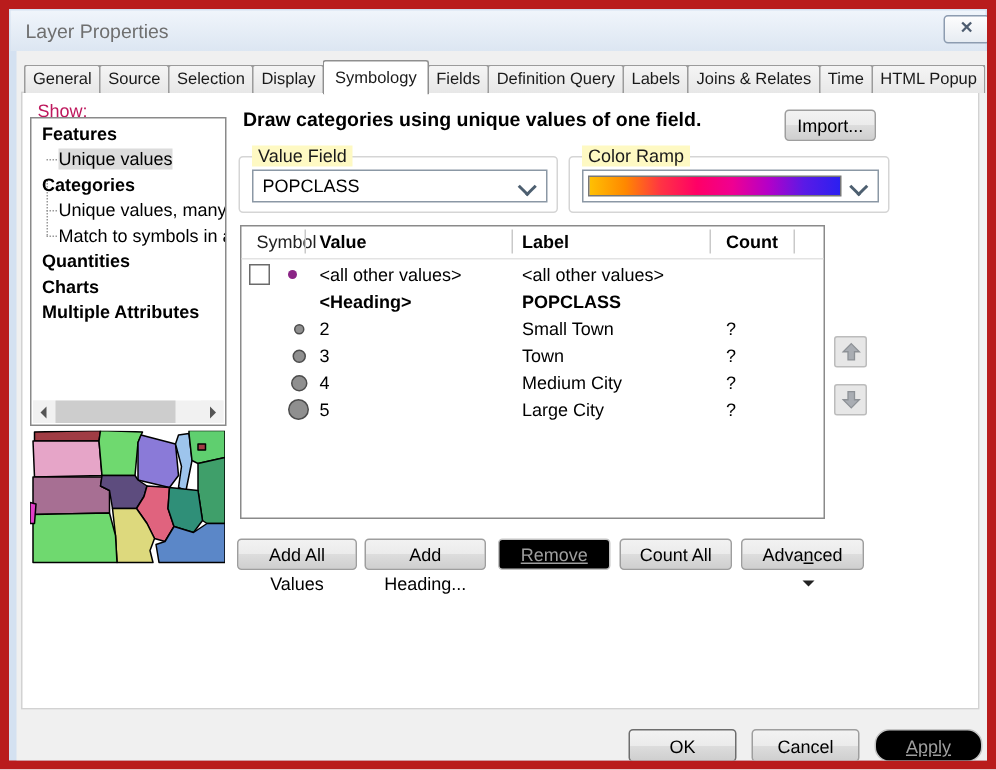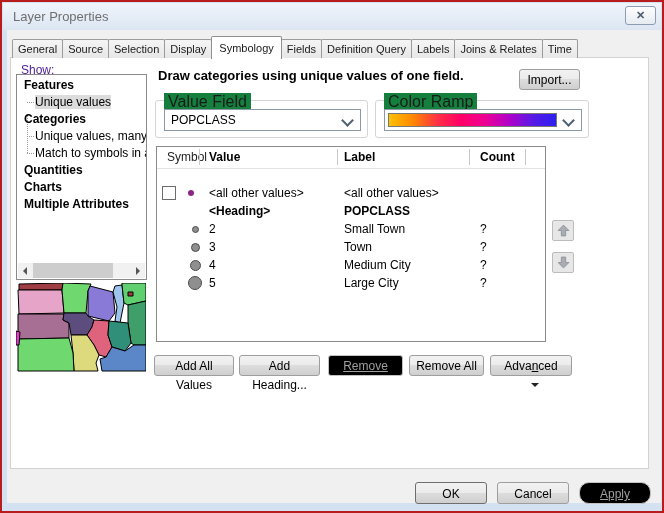--- a/index.html
+++ b/index.html
@@ -1,28 +1,28 @@
 <!DOCTYPE html>
 <html><head>
 <meta charset="utf-8">
 <style>
   html,body{margin:0;padding:0;background:#fff;font-family:"Liberation Sans",sans-serif;}
-  .dialog{position:relative;width:664px;height:513px;background:#d4e1f1;border:2px solid #b91c1c;box-sizing:border-box;overflow:hidden;}
+  .dialog{position:relative;width:664px;height:513px;background:#d4e1f1;border:6px solid #b91c1c;box-sizing:border-box;overflow:hidden;}
   .titlebar{position:absolute;left:1px;top:1px;right:1px;height:27px;background:linear-gradient(#f0f5fb,#dce6f2);}
   .title-text{position:absolute;left:10px;top:0;line-height:27px;font-size:13px;color:#6f6f6f;}
   .close-btn{position:absolute;left:623px;top:4px;width:31px;height:19px;background:linear-gradient(#fdfdfd,#e7ecf2);border:1px solid #8d9cb0;border-radius:3px;box-sizing:border-box;text-align:center;line-height:16px;font-size:11px;font-weight:bold;color:#4e5d70;cursor:pointer;}
   .content{position:absolute;left:5px;top:28px;width:654px;height:473px;background:#f0f0f0;}
   
   .tabstrip{position:absolute;left:10px;top:33px;height:23px;display:flex;align-items:flex-end;z-index:3;}
   .tab{height:19px;line-height:19px;padding:0 5px;font-size:11px;color:#1a1a1a;background:linear-gradient(#f5f5f5,#e7e7e7);border:1px solid #9b9b9b;border-bottom:none;border-radius:2px 2px 0 0;box-sizing:border-box;white-space:nowrap;cursor:pointer;}
   .tab + .tab{margin-left:-1px;}
   .tab.active{height:23px;line-height:22px;background:#fff;z-index:4;position:relative;padding:0 7px;margin-bottom:-1px;border-color:#8f8f8f;}
   .tabpage{position:absolute;left:8px;top:55px;width:639px;height:412px;background:#fff;border:1px solid #d2d2d2;box-sizing:border-box;z-index:2;}
   
-  .show-label{position:absolute;left:10px;top:5px;font-size:12px;color:#4c1d95;}
+  .show-label{position:absolute;left:10px;top:5px;font-size:12px;color:#be185d;}
   .show-list{position:absolute;left:5px;top:16px;width:131px;height:206px;background:#fff;border:1px solid #8a8a8a;box-sizing:border-box;overflow:hidden;}
   .show-items{position:absolute;left:0;top:2px;right:0;}
   .show-item{height:17px;line-height:17px;font-size:12px;padding-left:7px;white-space:nowrap;cursor:pointer;position:relative;}
   .show-item.bold{font-weight:bold;}
   .show-item.child{padding-left:18px;}
   .show-item.child::before{content:'';position:absolute;left:10px;top:8px;width:7px;border-top:1px dotted #999;}
   .show-item.selected .txt{background:#dcdcdc;}
   .tree-vline{position:absolute;left:10px;top:40px;height:38px;border-left:1px dotted #999;}
   .hscroll{position:absolute;left:1px;right:1px;bottom:1px;height:15px;background:#f1f1f1;}
   .hs-btn{position:absolute;top:0;width:15px;height:15px;background:#f1f1f1;cursor:pointer;}
@@ -32,35 +32,35 @@
   .hs-thumb{position:absolute;left:15px;top:0;width:80px;height:15px;background:#cdcdcd;cursor:grab;}
   .map-preview{position:absolute;left:5px;top:225px;width:130px;height:91px;overflow:hidden;}
   
   .section-heading{position:absolute;left:147px;top:10px;width:355px;font-size:13px;font-weight:bold;color:#000;}
   
   .w7btn{background:linear-gradient(#f2f2f2 0%,#ebebeb 50%,#dddddd 50%,#cfcfcf 100%);border:1px solid #9e9e9e;border-radius:3px;box-sizing:border-box;font-size:12px;color:#000;text-align:center;cursor:pointer;font-family:"Liberation Sans",sans-serif;}
   .w7btn.disabled{background:#000000;border-color:#c3c3c3;color:#9f9f9f;cursor:default;text-decoration:underline;}
   .import-btn{position:absolute;left:508px;top:11px;width:61px;height:21px;line-height:19px;}
   
   .group{position:absolute;height:38px;border:1px solid #d5d5d5;border-radius:3px;box-sizing:border-box;}
-  .group-label{position:absolute;left:8px;top:-8px;background:#15803d;padding:0 4px;font-size:16px;color:#1a1a1a;}
+  .group-label{position:absolute;left:8px;top:-8px;background:#fef9c3;padding:0 4px;font-size:12px;color:#1a1a1a;}
   .g-valuefield{left:144px;top:42px;width:213px;}
   .g-colorramp{left:364px;top:42px;width:214px;}
   .combo{position:absolute;left:8px;top:8px;height:22px;background:#fff;border:1px solid #8b98a5;box-sizing:border-box;cursor:pointer;}
   .combo-text{position:absolute;left:6px;top:0;line-height:20px;font-size:12px;color:#000;white-space:nowrap;}
   .chevron{position:absolute;right:8px;top:6px;width:7px;height:7px;border-right:2px solid #4d5f70;border-bottom:2px solid #4d5f70;transform:rotate(45deg);}
   .ramp-swatch{position:absolute;left:3px;top:3px;right:24px;bottom:3px;border:1px solid #777;}
   
   .symtable{position:absolute;left:145px;top:88px;width:390px;height:196px;background:#fff;border:1px solid #8a8a8a;box-sizing:border-box;}
   .thead{position:absolute;left:0;top:0;right:0;height:21px;border-bottom:1px solid #e3e3e3;}
   .th{position:absolute;top:0;line-height:21px;font-size:12px;font-weight:bold;color:#000;}
   .th.sym{left:10px;font-weight:normal;color:#222;}
   .th.val{left:52px;}.th.lab{left:187px;}.th.cnt{left:323px;}
   .th-sep{position:absolute;top:2px;bottom:3px;width:1px;background:#c9c9c9;}
-  .tbody{position:absolute;left:0;top:21px;right:0;bottom:0;padding-top:16px;}
+  .tbody{position:absolute;left:0;top:21px;right:0;bottom:0;padding-top:2px;}
   .trow{position:relative;height:18px;line-height:18px;font-size:12px;cursor:default;}
   .trow.bold .cell{font-weight:bold;}
   .cell{position:absolute;top:0;white-space:nowrap;}
   .c-sym{left:0;width:46px;height:18px;cursor:pointer;}
   .c-val{left:52px;}.c-lab{left:187px;}.c-cnt{left:323px;}
   .sym-circle{position:absolute;border-radius:50%;box-sizing:border-box;}
   .sym-checkbox{position:absolute;left:5px;top:2px;width:12px;height:12px;background:#fff;border:1px solid #6b6b6b;}
   .sym-dot{position:absolute;left:31px;top:6px;width:6px;height:6px;border-radius:50%;}
   
   .udbtn{position:absolute;left:541px;width:22px;height:21px;background:#e7e7e7;border:1px solid #bcbcbc;border-radius:2px;box-sizing:border-box;text-align:center;}
@@ -97,20 +97,21 @@
     <div class="tab"><span>General</span></div>
       <div class="tab"><span>Source</span></div>
       <div class="tab"><span>Selection</span></div>
       <div class="tab"><span>Display</span></div>
       <div class="tab active"><span>Symbology</span></div>
       <div class="tab"><span>Fields</span></div>
       <div class="tab"><span>Definition Query</span></div>
       <div class="tab"><span>Labels</span></div>
       <div class="tab"><span>Joins &amp; Relates</span></div>
       <div class="tab"><span>Time</span></div>
+      <div class="tab"><span>HTML Popup</span></div>
   </div>
 
   <div class="tabpage">
     <div class="show-label">Show:</div>
 
     <div class="show-list">
       <div class="tree-vline"></div>
       <div class="show-items">
         <div class="show-item bold"><span class="txt">Features</span></div>
           <div class="show-item child selected"><span class="txt">Unique values</span></div>
@@ -240,21 +241,21 @@
     </div>
     <div class="udbtn" style="top:194px;">
       <svg width="13" height="13" viewBox="0 0 12 12">
           <path d="M6 11 L1 6 L4 6 L4 1 L8 1 L8 6 L11 6 Z" fill="#a9adb3" stroke="#8d9196" stroke-width="0.8"></path>
         </svg>
     </div>
 
     <button class="w7btn act b-addall">Add All Values</button>
     <button class="w7btn act b-addvals">Add Heading...</button>
     <button class="w7btn act b-remove disabled">Remove</button>
-    <button class="w7btn act b-removeall">Remove All</button>
+    <button class="w7btn act b-removeall">Count All</button>
     <button class="w7btn act b-advanced">
       <span>Adva</span><span class="mn">n</span><span>ced</span><span class="dd-arrow"></span>
     </button>
   </div>
 
   <button class="w7btn dlgbtn b-ok">OK</button>
   <button class="w7btn dlgbtn b-cancel">Cancel</button>
   <button class="w7btn dlgbtn b-apply disabled">Apply</button>
 </div>
 

